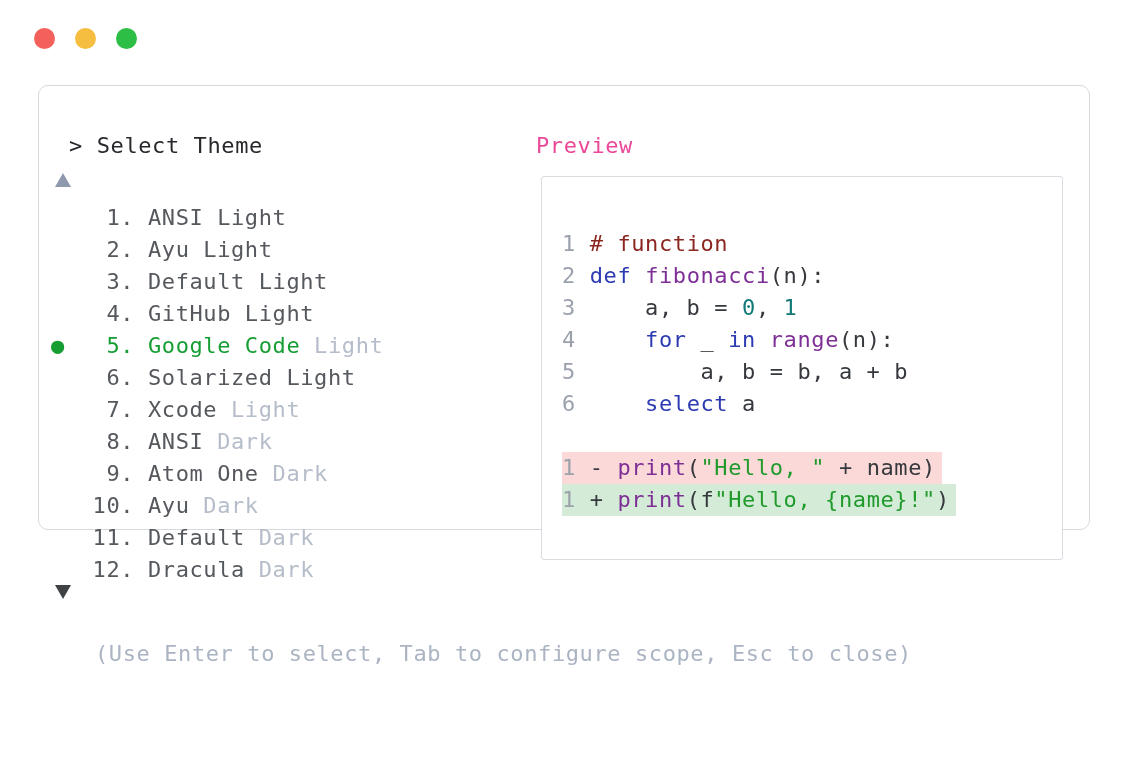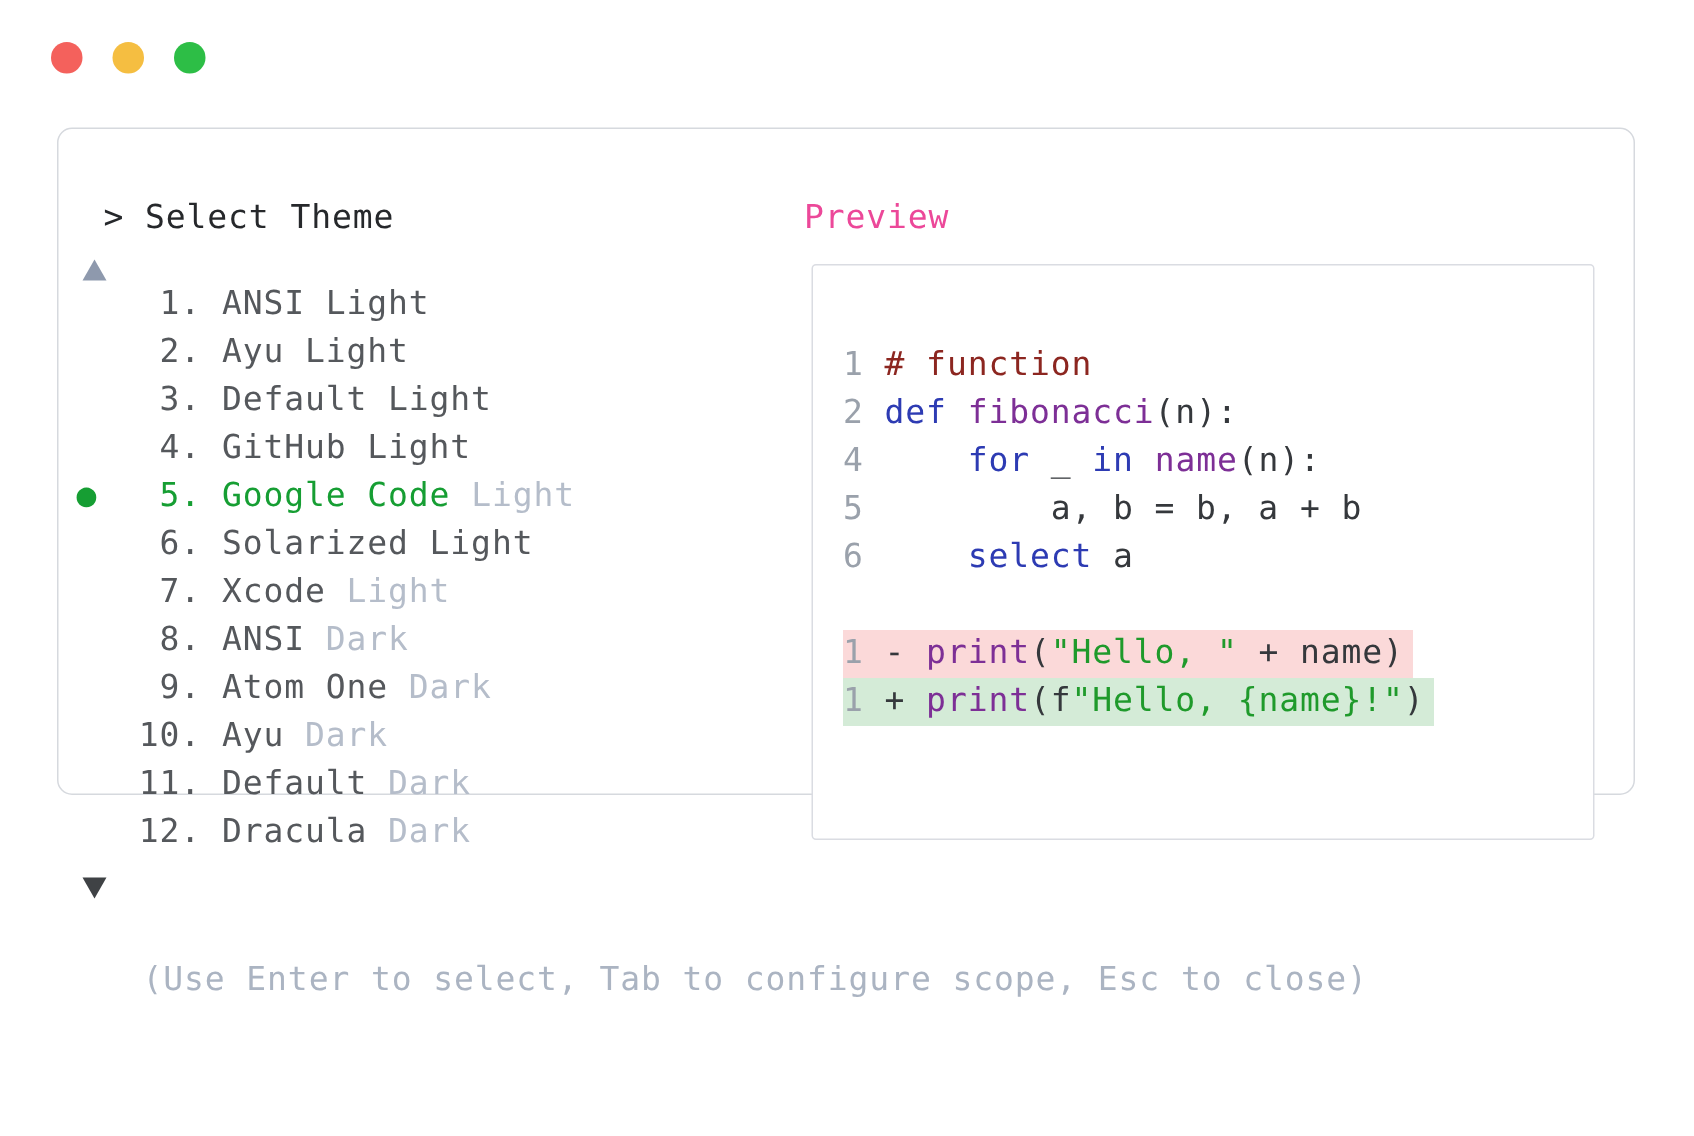--- a/index.html
+++ b/index.html
@@ -17,21 +17,21 @@
   .panel{position:absolute;left:38px;top:85px;width:1052px;height:445px;
          border:1.5px solid #d6d9de;border-radius:10px;background:#ffffff;box-sizing:border-box;}
 
   .prompt{position:absolute;left:30px;top:44px;color:#26282b;white-space:pre;}
   .preview-label{position:absolute;left:497px;top:44px;color:#ec4899;white-space:pre;}
 
   .tri{position:absolute;width:0;height:0;border-left:8px solid transparent;border-right:8px solid transparent;}
   .tri-up{left:16px;top:87px;border-bottom:14px solid #8e99ad;}
   .tri-down{left:16px;top:499px;border-top:14px solid #3f4245;}
 
-  .theme-list{position:absolute;left:12px;top:101px;white-space:pre;}
+  .theme-list{position:absolute;left:12px;top:116px;white-space:pre;}
   .row{height:32px;white-space:pre;cursor:default;}
   .row .marker{color:#169e33;}
   .row .prefix,.row .name{color:#55585c;}
   .row .variant{color:#b5bdca;}
   .row.selected .prefix,.row.selected .name{color:#169e33;}
 
   .help{position:absolute;left:30px;top:552px;color:#abb4c2;white-space:pre;margin-left:26px;}
 
   
   .preview-box{position:absolute;left:502px;top:90px;width:522px;height:384px;
@@ -65,21 +65,22 @@
   <div class="theme-list mono"><div class="row"><span class="marker"> </span><span class="prefix">   1. </span><span class="name">ANSI Light</span><span class="variant"></span></div><div class="row"><span class="marker"> </span><span class="prefix">   2. </span><span class="name">Ayu Light</span><span class="variant"></span></div><div class="row"><span class="marker"> </span><span class="prefix">   3. </span><span class="name">Default Light</span><span class="variant"></span></div><div class="row"><span class="marker"> </span><span class="prefix">   4. </span><span class="name">GitHub Light</span><span class="variant"></span></div><div class="row selected"><span class="marker">●</span><span class="prefix">   5. </span><span class="name">Google Code </span><span class="variant">Light</span></div><div class="row"><span class="marker"> </span><span class="prefix">   6. </span><span class="name">Solarized Light</span><span class="variant"></span></div><div class="row"><span class="marker"> </span><span class="prefix">   7. </span><span class="name">Xcode </span><span class="variant">Light</span></div><div class="row"><span class="marker"> </span><span class="prefix">   8. </span><span class="name">ANSI </span><span class="variant">Dark</span></div><div class="row"><span class="marker"> </span><span class="prefix">   9. </span><span class="name">Atom One </span><span class="variant">Dark</span></div><div class="row"><span class="marker"> </span><span class="prefix">  10. </span><span class="name">Ayu </span><span class="variant">Dark</span></div><div class="row"><span class="marker"> </span><span class="prefix">  11. </span><span class="name">Default </span><span class="variant">Dark</span></div><div class="row"><span class="marker"> </span><span class="prefix">  12. </span><span class="name">Dracula </span><span class="variant">Dark</span></div></div>
 
   <div class="tri tri-down"></div>
 
   <div class="preview-label mono">Preview</div>
 
   <div class="preview-box mono">
     <div>
         <div class="code-line"><span class="ln">1</span><span class="tk-p"> </span><span class="tk-c"># function</span></div>
         <div class="code-line"><span class="ln">2</span><span class="tk-p"> </span><span class="tk-k">def</span><span class="tk-p"> </span><span class="tk-f">fibonacci</span><span class="tk-p">(n):</span></div>
-        <div class="code-line"><span class="ln">4</span><span class="tk-p">     </span><span class="tk-k">for</span><span class="tk-p"> _ </span><span class="tk-k">in</span><span class="tk-p"> </span><span class="tk-f">name</span><span class="tk-p">(n):</span></div>
+        <div class="code-line"><span class="ln">3</span><span class="tk-p">     a, b = </span><span class="tk-n">0</span><span class="tk-p">, </span><span class="tk-n">1</span></div>
+        <div class="code-line"><span class="ln">4</span><span class="tk-p">     </span><span class="tk-k">for</span><span class="tk-p"> _ </span><span class="tk-k">in</span><span class="tk-p"> </span><span class="tk-f">range</span><span class="tk-p">(n):</span></div>
         <div class="code-line"><span class="ln">5</span><span class="tk-p">         a, b = b, a + b</span></div>
         <div class="code-line"><span class="ln">6</span><span class="tk-p">     </span><span class="tk-k">select</span><span class="tk-p"> a</span></div>
         <div class="code-line"></div>
         <div class="code-line"><span class="chip del"><span class="ln">1</span><span class="tk-p"> - </span><span class="tk-f">print</span><span class="tk-p">(</span><span class="tk-s">"Hello, "</span><span class="tk-p"> + name)</span></span></div>
         <div class="code-line"><span class="chip add"><span class="ln">1</span><span class="tk-p"> + </span><span class="tk-f">print</span><span class="tk-p">(f</span><span class="tk-s">"Hello, {name}!"</span><span class="tk-p">)</span></span></div>
       </div>
   </div>
 
   <div class="help mono">(Use Enter to select, Tab to configure scope, Esc to close)</div>
 

